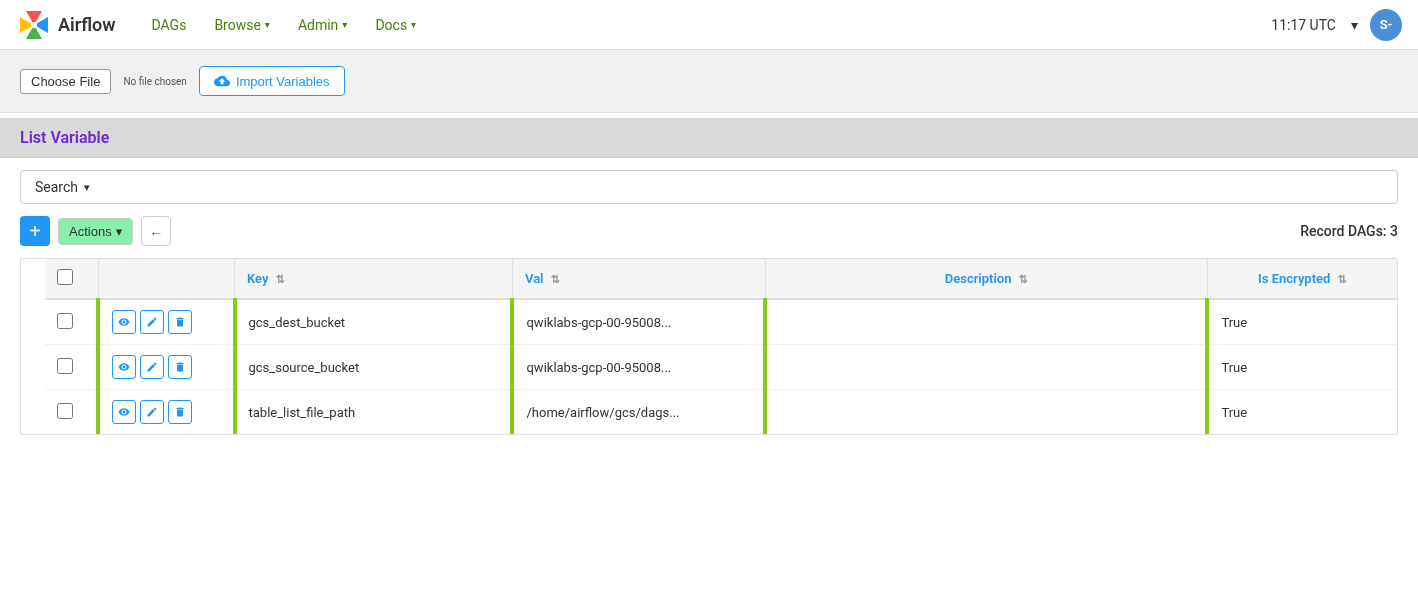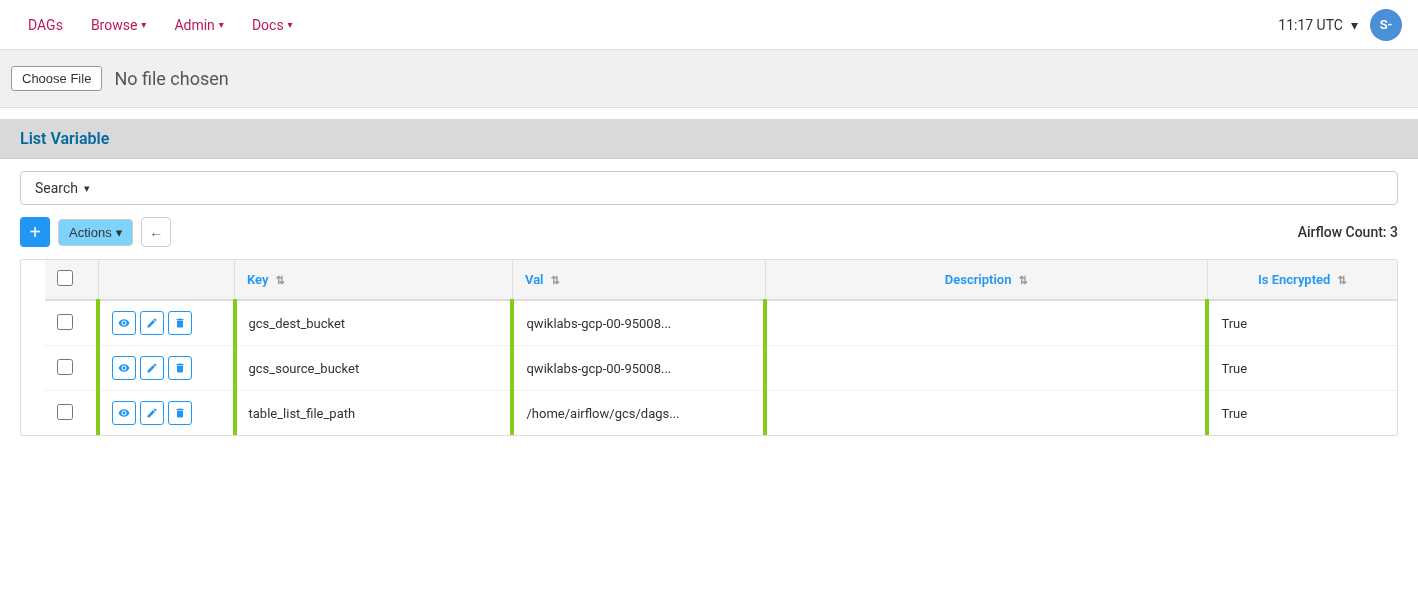--- a/index.html
+++ b/index.html
@@ -9,54 +9,54 @@
     .navbar {
       display: flex; align-items: center; padding: 0 16px;
       background: #fff; border-bottom: 1px solid #e0e0e0;
       height: 50px; position: relative;
     }
     .navbar-brand { display: flex; align-items: center; margin-right: 24px; text-decoration: none; }
     .navbar-brand .logo { width: 36px; height: 36px; margin-right: 6px; }
     .navbar-brand .brand-text { font-size: 18px; font-weight: 600; color: #333; }
     .nav-items { display: flex; align-items: center; gap: 4px; flex: 1; }
     .nav-item {
-      padding: 8px 12px; cursor: pointer; color: #be185d; font-size: 14px;
+      padding: 8px 12px; cursor: pointer; color: #4d7c0f; font-size: 14px;
       display: flex; align-items: center; gap: 4px; text-decoration: none;
       border-radius: 3px;
     }
     .nav-item .caret { font-size: 10px; }
     .navbar-right { display: flex; align-items: center; gap: 12px; margin-left: auto; }
-    .time-display { font-size: 14px; color: #333; display: flex; align-items: center; gap: 8px; }
+    .time-display { font-size: 14px; color: #333; display: flex; align-items: center; gap: 15px; }
     .user-avatar {
       width: 32px; height: 32px; border-radius: 50%; background: #4a90d9;
       display: flex; align-items: center; justify-content: center;
       color: #fff; font-size: 13px; font-weight: 600; cursor: pointer;
     }
 
     
     .file-upload-area {
-      padding: 16px 11px; background: #f0f0f0; border-bottom: 1px solid #ddd;
+      padding: 16px 20px; background: #f0f0f0; border-bottom: 1px solid #ddd;
       display: flex; align-items: center; gap: 12px;
     }
     .choose-file-btn {
       padding: 4px 10px; background: #fff; border: 1px solid #999;
       border-radius: 3px; cursor: pointer; font-size: 13px; color: #333;
     }
-    .no-file-text { color: #555; font-size: 18px; text-align: center; }
+    .no-file-text { color: #555; font-size: 10px; text-align: center; }
     .import-btn {
       padding: 6px 14px; border: 1px solid #2196F3; color: #2196F3;
       background: #fff; border-radius: 4px; cursor: pointer; font-size: 13px;
       display: flex; align-items: center; gap: 6px;
     }
 
     
     .section-header {
       background: #d9d9d9; padding: 10px 20px;
-      font-size: 16px; font-weight: 600; color: #0369a1;
-      border-bottom: 1px solid #ccc; margin-top: 11px;
+      font-size: 16px; font-weight: 600; color: #6d28d9;
+      border-bottom: 1px solid #ccc; margin-top: 5px;
     }
 
     .main-content { padding: 0 20px; }
 
     
     .search-bar {
       margin: 12px 0; border: 1px solid #ccc; border-radius: 4px;
       padding: 8px 14px; display: flex; align-items: center; gap: 6px;
       cursor: pointer; color: #333; font-size: 14px; background: #fff;
       width: 100%;
@@ -66,21 +66,21 @@
     
     .toolbar {
       display: flex; align-items: center; gap: 8px; margin: 12px 0;
     }
     .add-btn {
       width: 30px; height: 30px; background: #2196F3; color: #fff;
       border: none; border-radius: 4px; cursor: pointer; font-size: 20px;
       display: flex; align-items: center; justify-content: center; font-weight: 300;
     }
     .actions-btn {
-      padding: 5px 10px; background: #7dd3fc; border: 1px solid #ccc;
+      padding: 5px 10px; background: #86efac; border: 1px solid #ccc;
       border-radius: 4px; cursor: pointer; font-size: 13px; color: #333;
       display: flex; align-items: center; gap: 4px;
     }
     .back-btn {
       width: 30px; height: 30px; background: #fff; border: 1px solid #ccc;
       border-radius: 4px; cursor: pointer; display: flex; align-items: center;
       justify-content: center; color: #555; font-size: 14px;
     }
     .record-count { margin-left: auto; font-size: 14px; color: #333; font-weight: 500; }
 
@@ -122,20 +122,33 @@
     
     .logo-red { fill: #FF5252; }
     .logo-blue { fill: #2196F3; }
     .logo-green { fill: #4CAF50; }
     .logo-yellow { fill: #FFC107; }
   </style>
 </head>
 <body>
 
 <nav class="navbar">
+  <a class="navbar-brand" href="#">
+    <svg class="logo" viewBox="0 0 36 36">
+
+      <g transform="translate(18,18)">
+        <polygon class="logo-red" points="0,0 -8,-14 8,-14" transform="rotate(0)"></polygon>
+        <polygon class="logo-blue" points="0,0 14,-8 14,8" transform="rotate(0)"></polygon>
+        <polygon class="logo-green" points="0,0 8,14 -8,14" transform="rotate(0)"></polygon>
+        <polygon class="logo-yellow" points="0,0 -14,8 -14,-8" transform="rotate(0)"></polygon>
+        <circle cx="0" cy="0" r="3" fill="#fff"></circle>
+      </g>
+    </svg>
+    <span class="brand-text">Airflow</span>
+  </a>
 
   <div class="nav-items">
     <a class="nav-item" href="#">
       <span>DAGs</span>
     </a>
     <a class="nav-item" href="#">
       <span>Browse</span>
       <span class="caret">▾</span>
     </a>
     <a class="nav-item" href="#">
@@ -157,20 +170,26 @@
       <span>S-</span>
     </div>
   </div>
 </nav>
 
 <div class="file-upload-area">
   <button class="choose-file-btn">
     <span>Choose File</span>
   </button>
   <span class="no-file-text">No file chosen</span>
+  <button class="import-btn">
+    <svg width="16" height="16" viewBox="0 0 24 24" fill="#2196F3">
+      <path d="M19.35 10.04A7.49 7.49 0 0012 4C9.11 4 6.6 5.64 5.35 8.04A5.994 5.994 0 000 14c0 3.31 2.69 6 6 6h13c2.76 0 5-2.24 5-5 0-2.64-2.05-4.78-4.65-4.96zM14 13v4h-4v-4H7l5-5 5 5h-3z"></path>
+    </svg>
+    <span>Import Variables</span>
+  </button>
 </div>
 
 <div class="section-header">
   <span>List Variable</span>
 </div>
 
 <div class="main-content">
 
   <div class="search-bar">
     <span>Search</span>
@@ -182,21 +201,21 @@
       <span>+</span>
     </button>
     <button class="actions-btn">
       <span>Actions</span>
       <span>▾</span>
     </button>
     <button class="back-btn">
       <span>←</span>
     </button>
     <div class="record-count">
-      <span>Airflow Count:</span>
+      <span>Record DAGs:</span>
       <span>3</span>
     </div>
   </div>
 
   <div class="table-container">
     <table>
       <thead>
         <tr>
           <th class="th-checkbox">
             <input type="checkbox" class="row-checkbox" style="">

